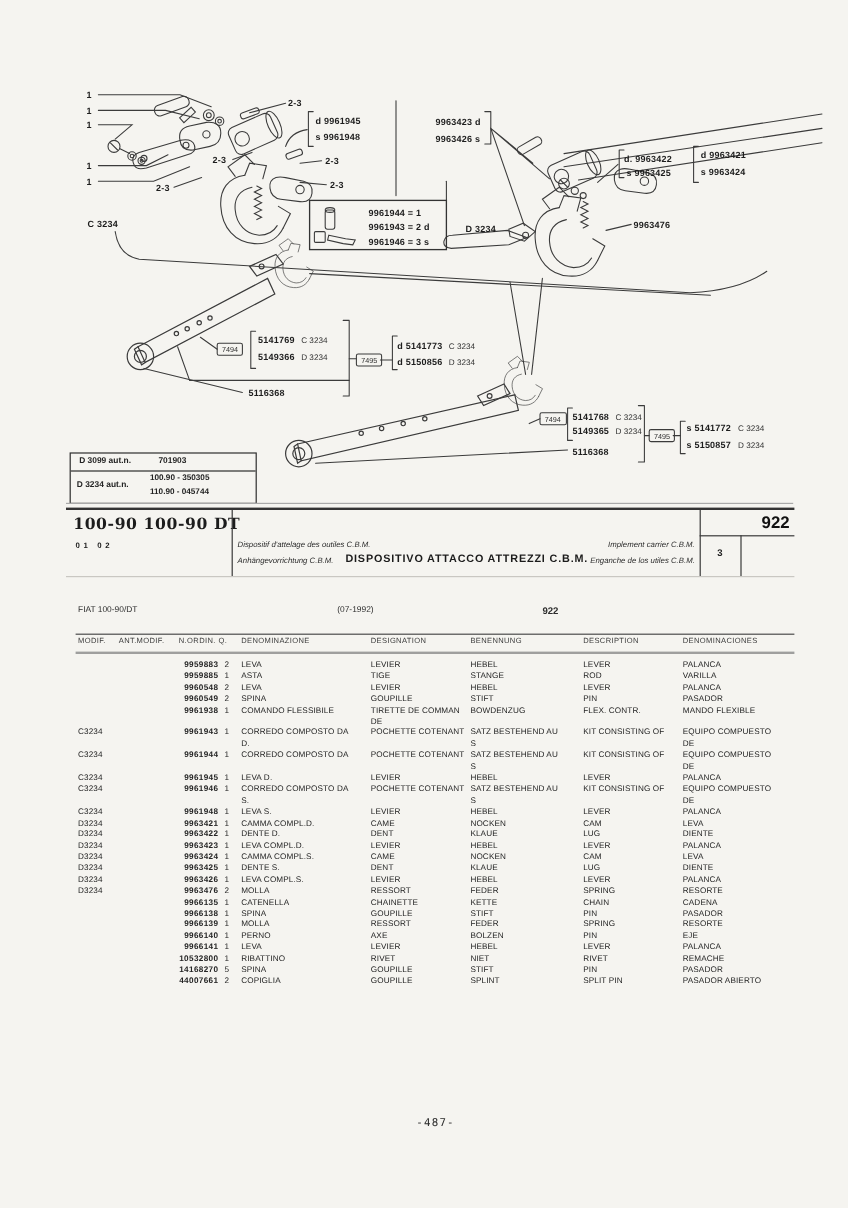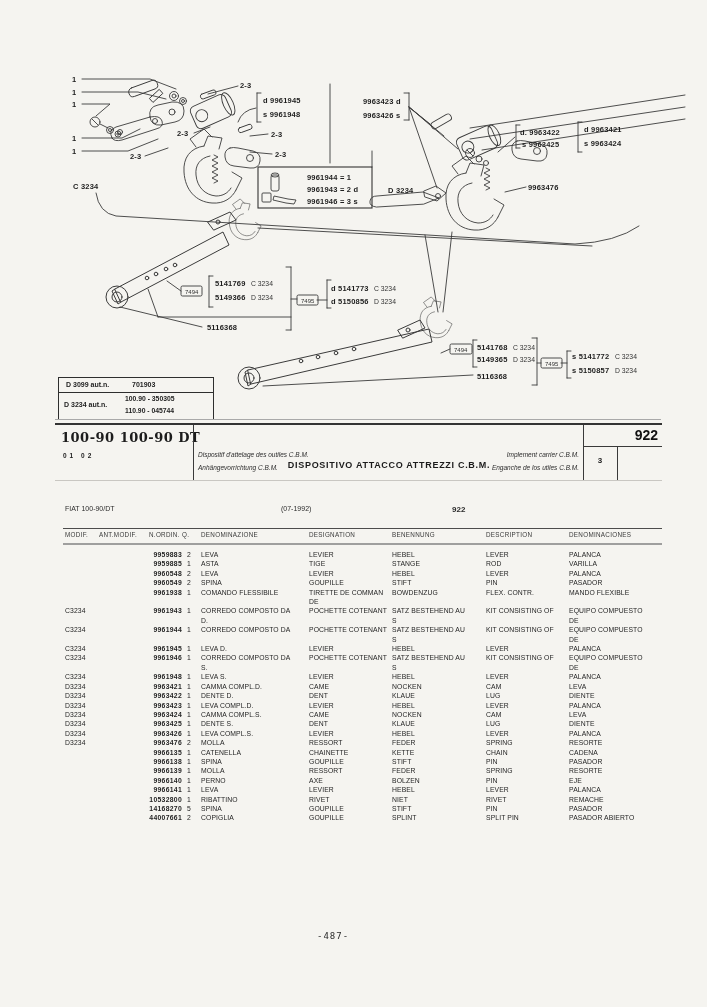--- a/index.html
+++ b/index.html
@@ -42,21 +42,21 @@
   .tinfo .tno{position:absolute;left:452px;font-weight:bold;font-size:8px;}
   .hline1{left:63px;top:528px;width:599px;height:1px;background:#4c4c4c;}
   .hline2{left:63px;top:543px;width:599px;height:2px;background:#8f8f8f;opacity:.85;}
   .grid9{display:grid;grid-template-columns:34px 50px 33px 19px 108px 83px 94px 83px 1fr;}
   .hrow{left:65px;top:531px;width:600px;font-size:6.3px;color:#3a3a3a;letter-spacing:.3px;}
   .rows{left:65px;top:550px;width:600px;}
   .trow{display:grid;grid-template-columns:34px 50px 33px 19px 108px 83px 94px 83px 1fr;}
   .cell{font-size:6.8px;line-height:9.4px;color:#242424;white-space:pre-line;letter-spacing:.1px;}
   .c-n{text-align:right;font-weight:bold;letter-spacing:.3px;}
   .c-q{padding-left:5px;}
-  .footer{left:317px;top:931px;width:62px;text-align:left;font-family:"DejaVu Sans Mono",monospace;font-size:9px;letter-spacing:1px;color:#2a2a2a;}
+  .footer{left:317px;top:931px;width:62px;text-align:right;font-family:"DejaVu Sans Mono",monospace;font-size:9px;letter-spacing:1px;color:#2a2a2a;}
 </style>
 </head>
 <body>
 
 <svg class="abs" style="left:0;top:0" width="707" height="424" viewBox="0 0 707 424">
   <defs>
     <g id="hookG">
       <path d="M204,146 C190,148 183,158 184,172 C185,190 196,202 212,203 C224,204 232,198 236,190"></path>
       <path d="M210,156 C200,158 195,165 196,175 C197,187 205,195 216,196 C223,196 228,193 231,188"></path>
       <path d="M236,190 L242,178 L232,172"></path>

